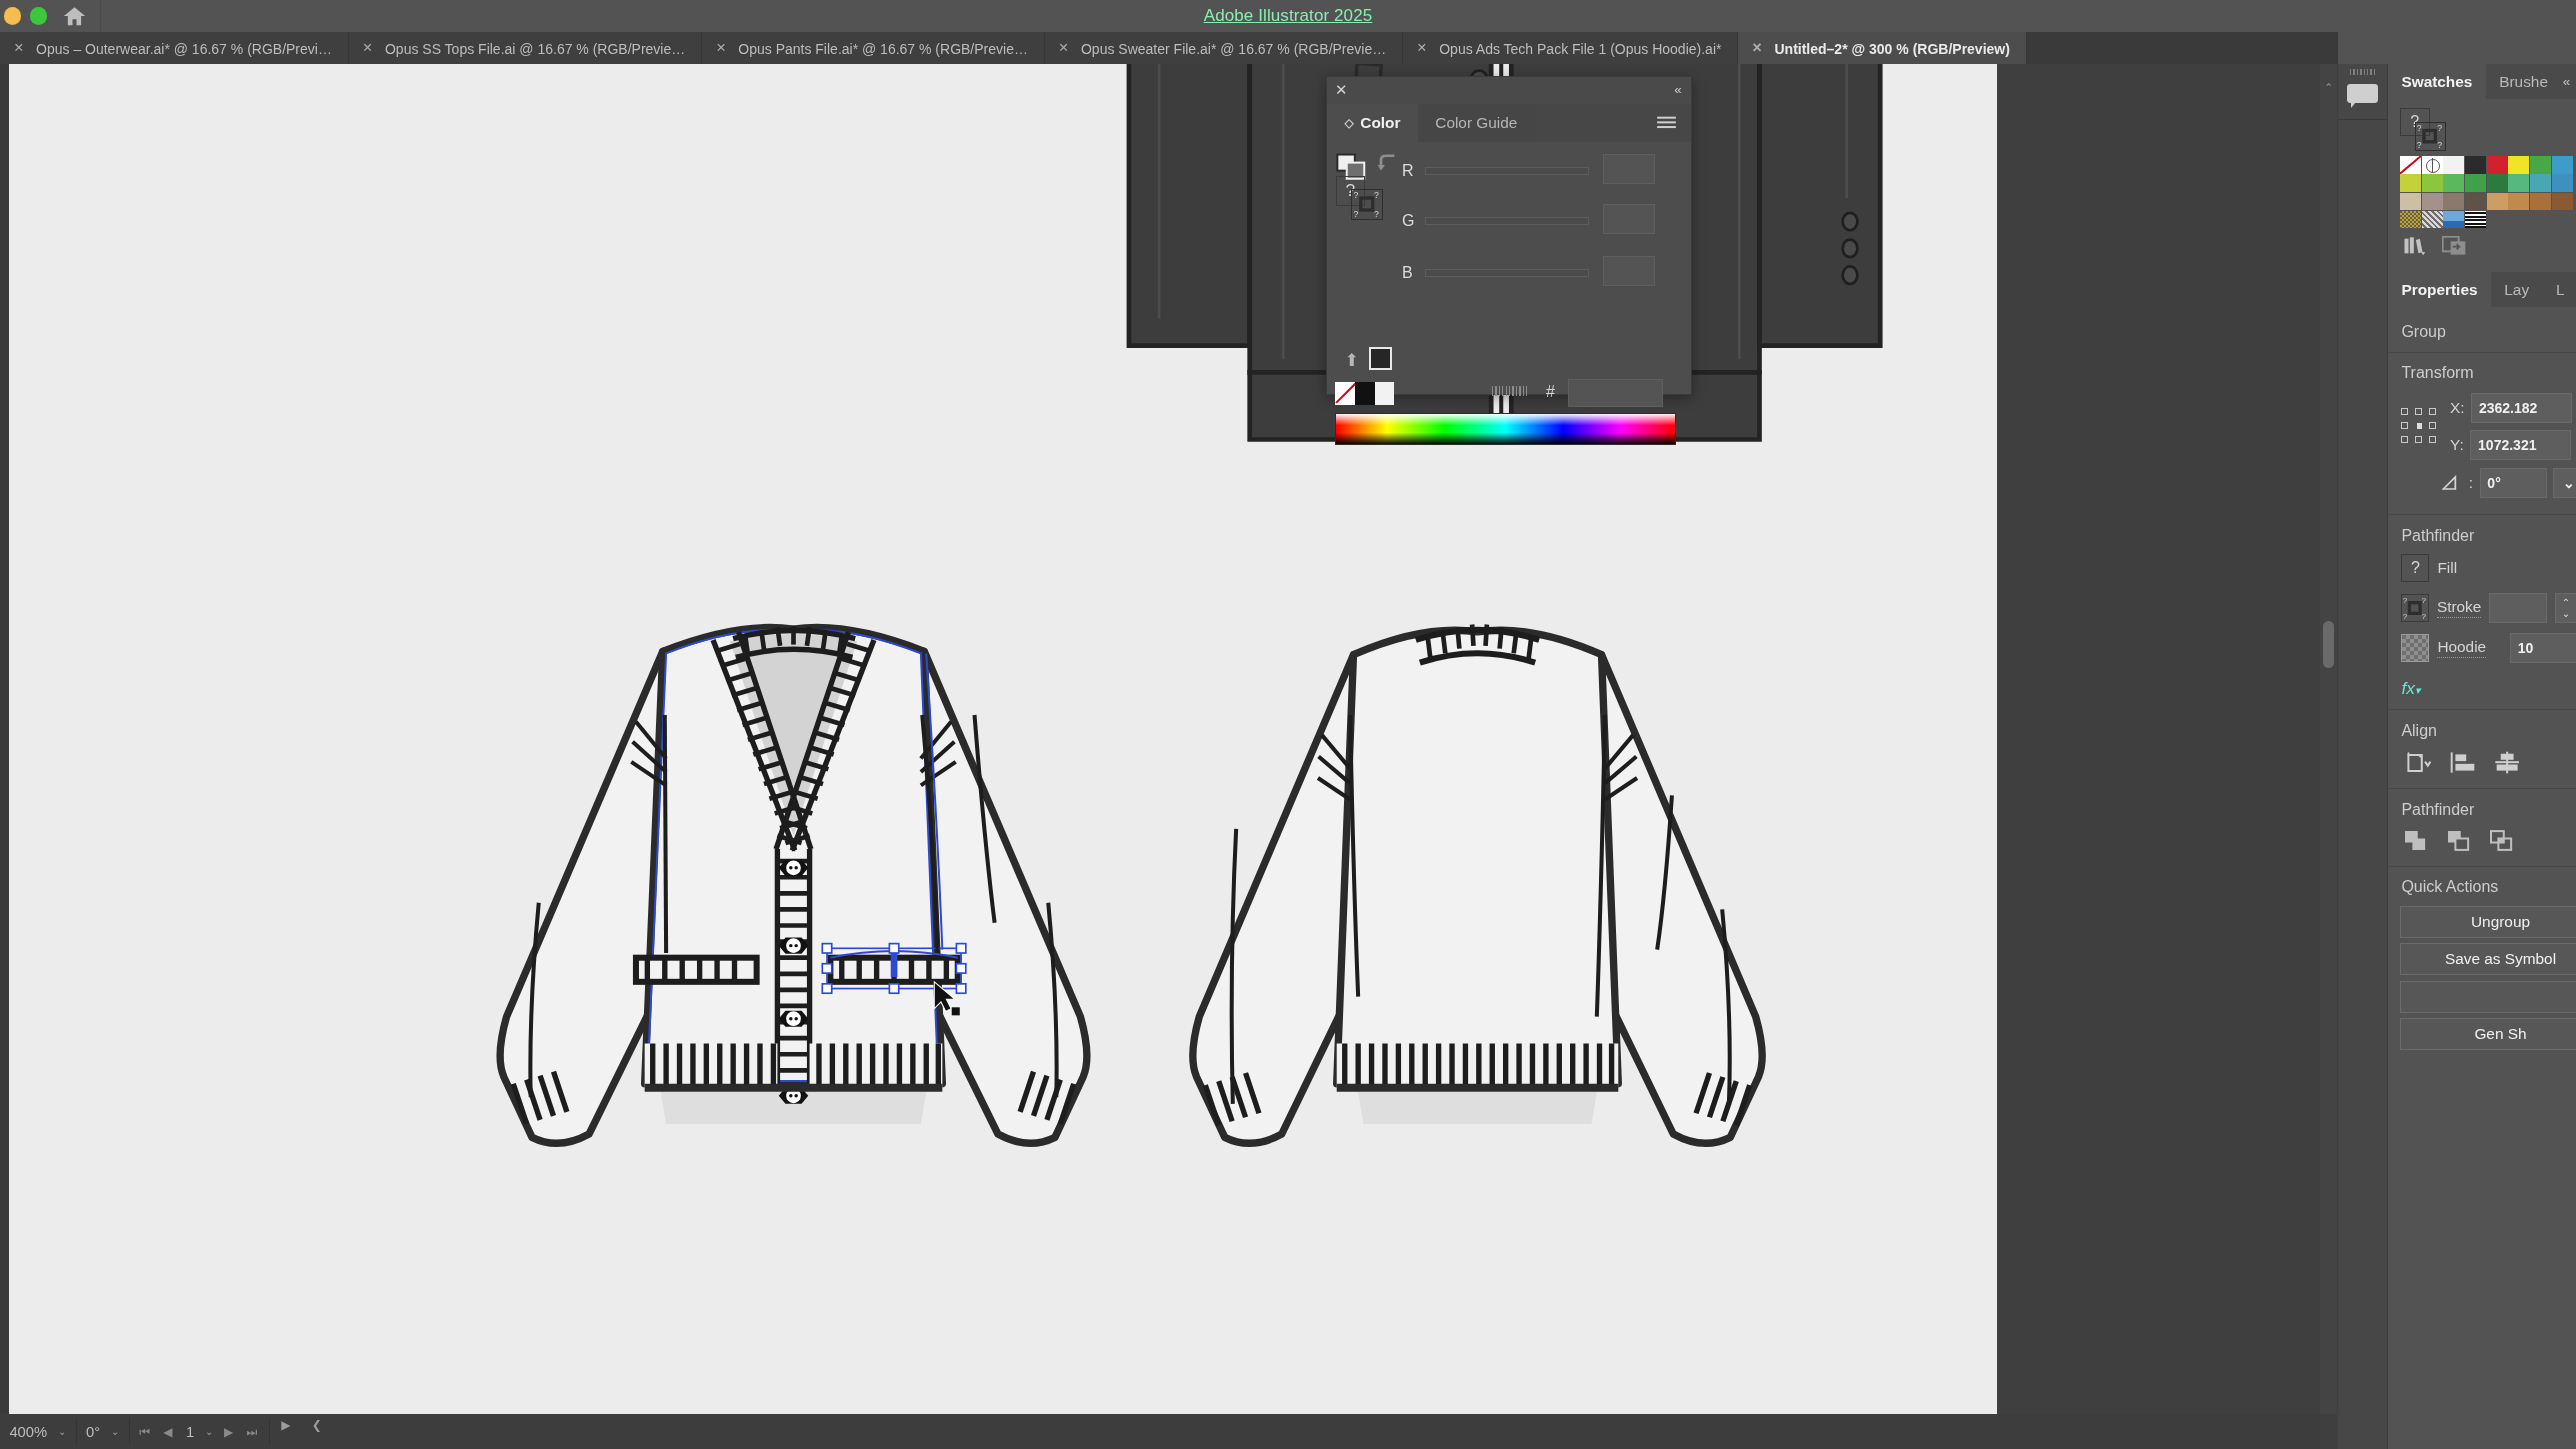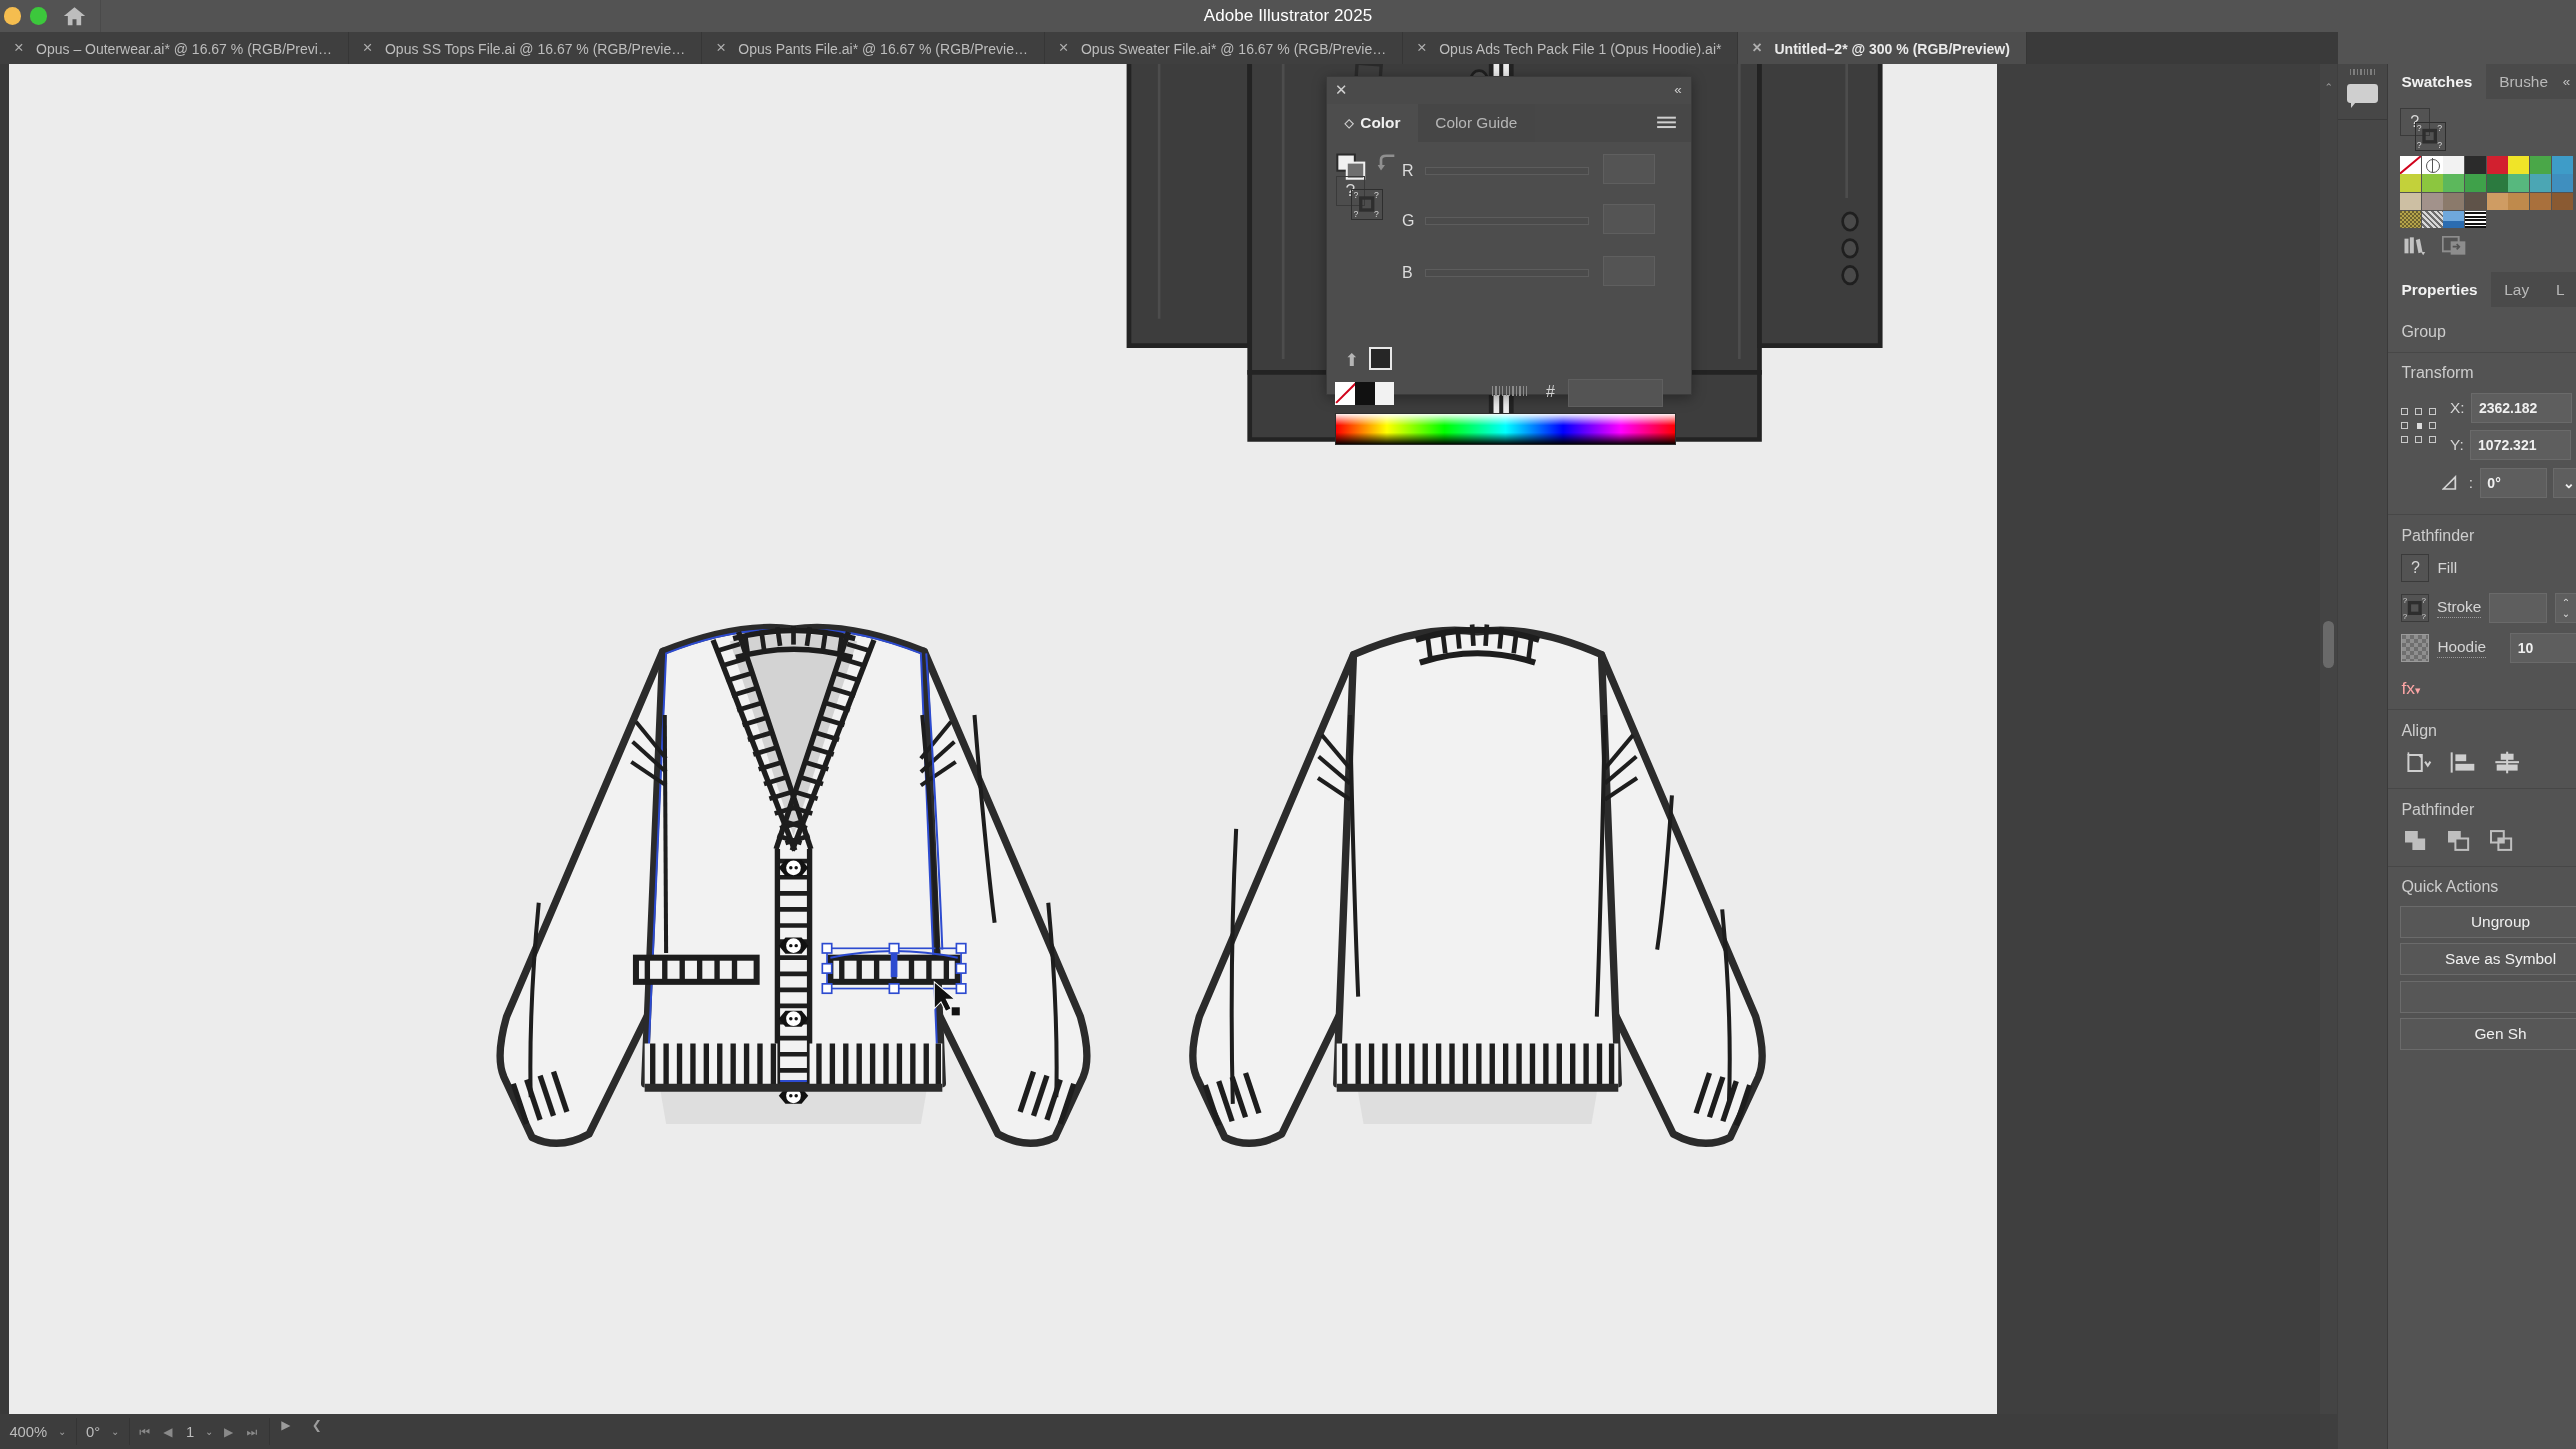--- a/index.html
+++ b/index.html
@@ -20,22 +20,23 @@
   .traffic { display: flex; align-items: center; gap: 8.7px; padding-left: 4px; }
   .dot { width: 17.4px; height: 17.4px; border-radius: 50%; }
   .dot.amber { background: #f5bd4f; }
   .dot.green { background: #3cc83c; }
   .home-icon { margin-left: 16px; width: 23px; height: 20px; position: relative; }
   .home-icon svg { display: block; }
   .tb-divider { width: 1.3px; height: 32px; background: #4a4a4a; margin-left: 13.4px; }
   #app-title {
     position: absolute; left: 0; right: 0; top: 0; height: 32px;
     display: flex; align-items: center; justify-content: center;
-    color: #ffffff; font-size: 17px; letter-spacing: 0.1px;
+    color: #86efac; font-size: 17px; letter-spacing: 0.1px;
     pointer-events: none;
+    text-decoration: underline;
   }
   #share-button {
     position: absolute; right: -14.8px; top: 2px;
     background: #2d72d2; color: #fff;
     font-size: 16px; font-weight: bold;
     padding: 5.4px 23px 6.7px 17.4px;
     border-radius: 14.8px;
   }
 
   
@@ -218,21 +219,21 @@
   .refdot { position:absolute; width:6.7px; height:6.7px; border:1.3px solid #c9c9c9; }
   .refdot.fill { background:#dcdcdc; border-color:#dcdcdc;}
   .pp-icon-box { width:28px; height:28px; border:1.3px solid #3a3a3a; display:flex; align-items:center; justify-content:center; color:#d8d8d8; font-size:16px;}
   .pp-icon-box.checker{
     border-color:#9b9b9b;
     background: repeating-conic-gradient(#8f8f8f 0% 25%, #6f6f6f 0% 50%) 0 0/8px 8px;
   }
   .pp-underline { border-bottom: 1.3px dotted #9a9a9a; padding-bottom:1.3px;}
   .pp-stepper { width:23px; height:29.5px; background:#5e5e5e; border:0.7px solid #6a6a6a; color:#ddd; font-size:10px;
     display:flex; flex-direction:column; align-items:center; justify-content:center; line-height:1.1;}
-  .pp-fx { padding: 9.4px 0 4px 13.4px; color:#fca5a5; font-size:17.4px; }
+  .pp-fx { padding: 9.4px 0 4px 13.4px; color:#5eead4; font-size:17.4px; font-style:italic;}
   .icon-row { display:flex; align-items:center; gap: 17.4px; padding: 6.7px 0 6.7px 14.8px;}
   .qa-btn {
     margin: 5.4px 10.7px 0 12px; height: 32px;
     border:0.7px solid #6b6b6b; background:#575757; color:#f0f0f0;
     display:flex; align-items:center; justify-content:center;
     font-size:15.4px;
   }
   svg { display:block; }
 </style>
 </head>

